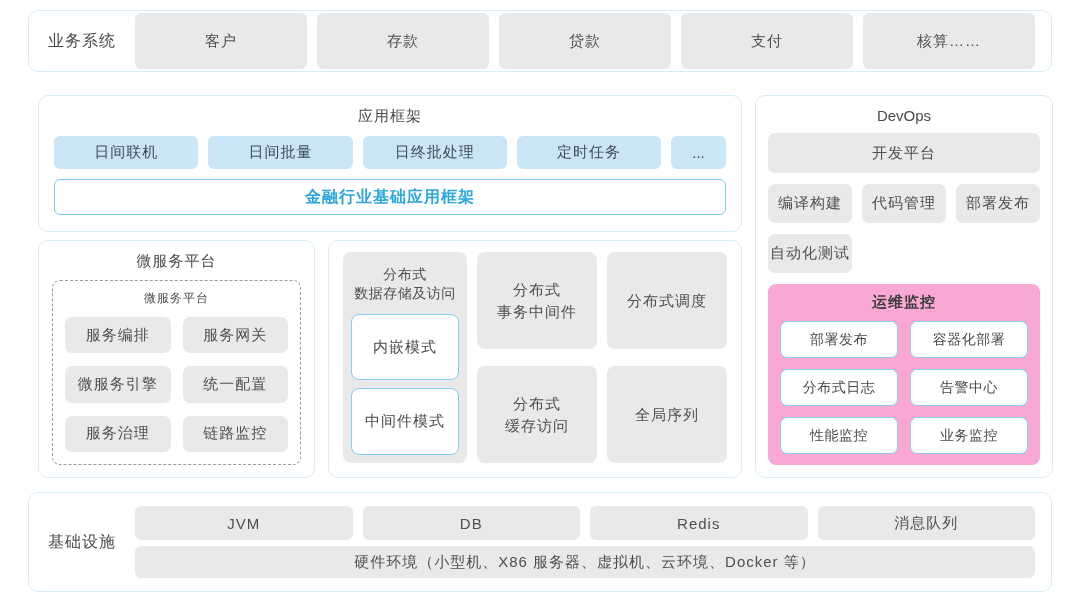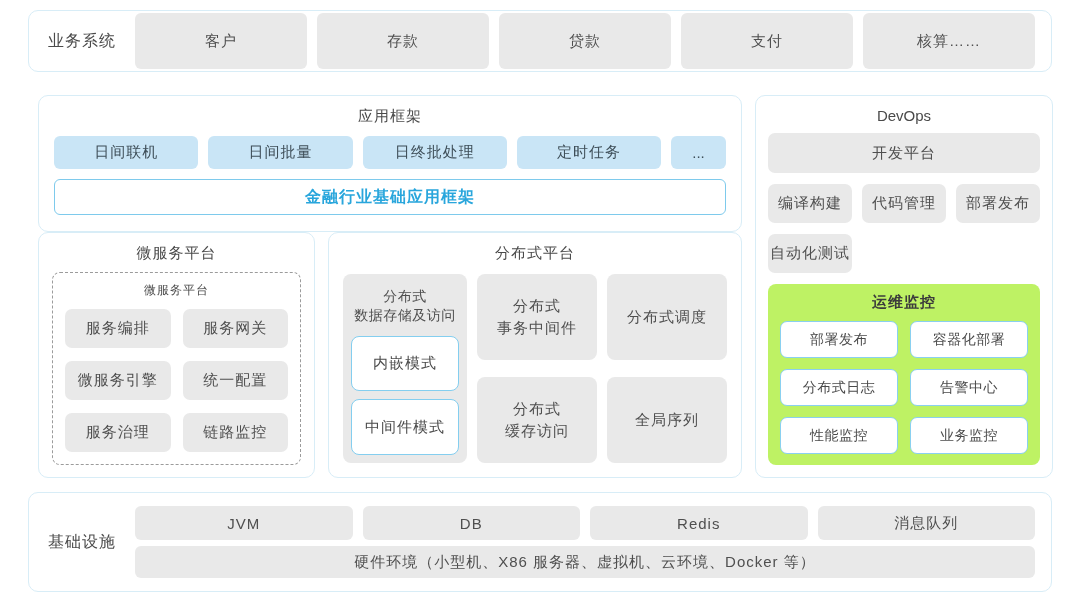--- a/index.html
+++ b/index.html
@@ -29,21 +29,21 @@
     font-size: 15px; color: #4f4f4f; letter-spacing: 1px;
   }
   .bar-items .grey-box { flex: 1; }
   .infra-right { flex: 1; display: flex; flex-direction: column; gap: 6px; justify-content: center; }
   .infra-row1 { display: flex; gap: 10px; height: 34px; }
   .infra-row1 .grey-box { flex: 1; }
   .infra-hw { height: 32px; }
 
   
   .middle { margin: 23px 27px 0 38px; height: 383px; display: flex; gap: 13px; }
-  .middle-left { width: 704px; flex: none; display: flex; flex-direction: column; }
+  .middle-left { width: 704px; flex: none; display: flex; flex-direction: column; gap: 8px; }
 
   .block-title {
     text-align: center; font-size: 15px; font-weight: 500;
     color: #4a4a4a; letter-spacing: 1px;
   }
 
   
   .app-framework { height: 137px; display: flex; flex-direction: column; padding: 11px 15px 14px; }
   .app-framework .block-title { margin-bottom: 10px; }
   .blue-row { display: flex; gap: 10px; height: 33px; }
@@ -101,21 +101,21 @@
   
   .devops { flex: 1; display: flex; flex-direction: column; padding: 11px 12px 12px; }
   .devops .block-title { margin-bottom: 9px; letter-spacing: 0; }
   .devops-platform { height: 40px; flex: none; margin-bottom: 11px; border-radius: 7px; }
   .devops-grid {
     display: grid; grid-template-columns: 1fr 1fr 1fr; grid-auto-rows: 39px;
     gap: 11px 10px; margin-bottom: 11px;
   }
   .devops-grid .grey-box { border-radius: 7px; }
   .monitor-panel {
-    flex: 1; background: #bef264; border-radius: 8px;
+    flex: 1; background: #f9a8d4; border-radius: 8px;
     padding: 9px 12px 11px; display: flex; flex-direction: column;
   }
   .monitor-title {
     text-align: center; font-size: 15px; font-weight: 600;
     color: #3c3c3c; margin-bottom: 9px; letter-spacing: 1px;
   }
   .monitor-grid { flex: 1; display: grid; grid-template-columns: 1fr 1fr; gap: 11px 12px; }
   .monitor-cell {
     background: #fff; border: 1px solid #8ad0f0; border-radius: 7px;
     display: flex; align-items: center; justify-content: center;
@@ -165,21 +165,20 @@
               <div class="grey-box">服务网关</div>
               <div class="grey-box">微服务引擎</div>
               <div class="grey-box">统一配置</div>
               <div class="grey-box">服务治理</div>
               <div class="grey-box">链路监控</div>
             </div>
           </div>
         </div>
 
         <div class="section distributed">
-          <div class="block-title">分布式平台</div>
           <div class="dist-grid">
             <div class="storage-box">
               <div class="storage-title">分布式
 数据存储及访问</div>
               <div class="mode-box">内嵌模式</div>
               <div class="mode-box">中间件模式</div>
             </div>
             <div class="dist-col">
               <div class="dist-cell">分布式
 事务中间件</div>

